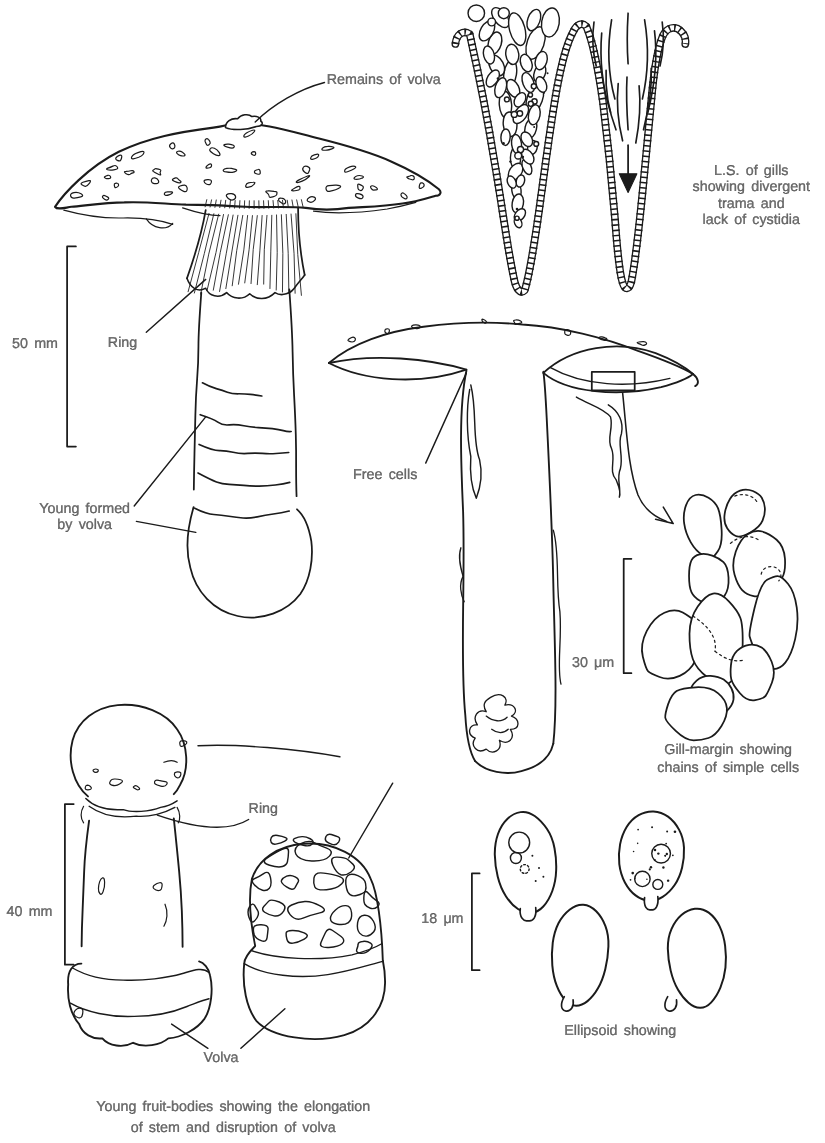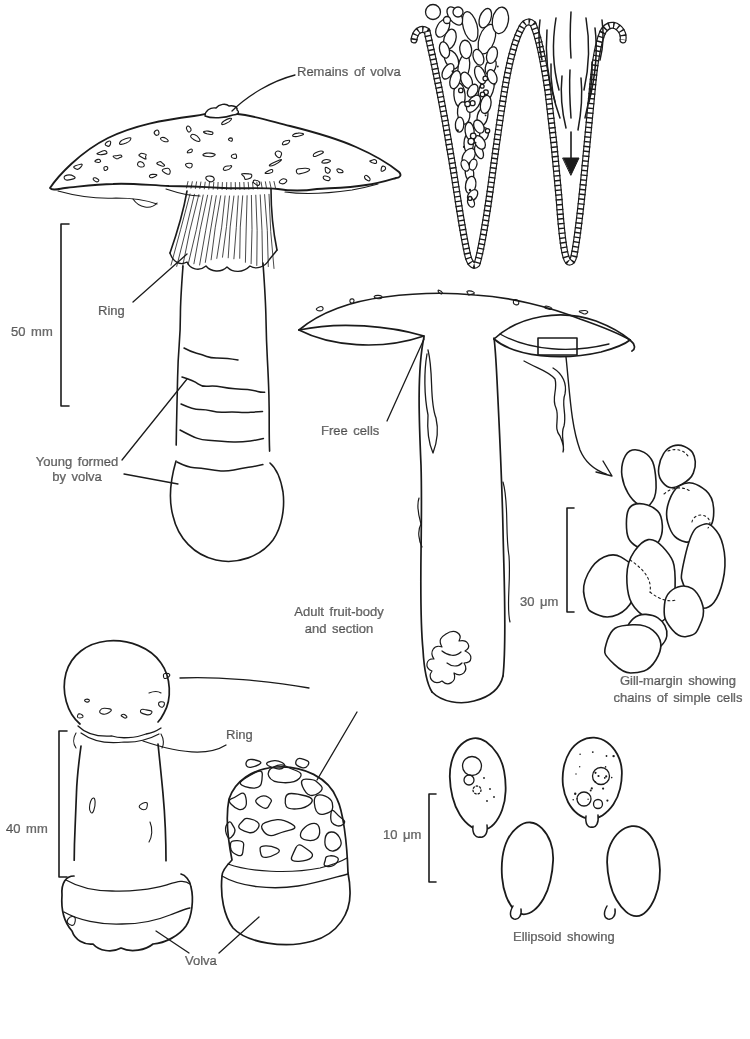--- a/index.html
+++ b/index.html
@@ -397,28 +397,32 @@
 </g>
 
 <g stroke-width="1.6">
   <path d="M 69,224 L 61,224 L 61,406 L 69,406"></path>
         <path d="M 67,731 L 59,731 L 59,877 L 67,877"></path>
         <path d="M 574,508 L 567,508 L 567,612 L 574,612"></path>
         <path d="M 436,794 L 429,794 L 429,882 L 436,882"></path>
 </g>
 </svg>
 <div class="lbl" style="left:297px;top:64px;">Remains of volva</div>
-<div class="lbl" style="left:11px;top:324px;">50 mm</div>
+<div class="lbl" style="left:11px;top:304px;">50 mm</div>
 <div class="lbl" style="left:98px;top:303px;">Ring</div>
 <div class="lbl" style="left:77px;top:454px;transform:translateX(-50%);text-align:center;">Young formed
 by volva</div>
+<div class="lbl" style="left:683px;top:147px;transform:translateX(-50%);text-align:center;line-height:15px;">L.S. of gills
+showing divergent
+trama and
+lack of cystidia</div>
 <div class="lbl" style="left:321px;top:423px;">Free cells</div>
-<div class="lbl" style="left:339px;top:603px;transform:translateX(-50%);text-align:center;line-height:17px;">Adult fruit-body
-and section</div>
 <div class="lbl" style="left:520px;top:550px;margin-top:44px;">30 μm</div>
-<div class="lbl" style="left:662px;top:672px;transform:translateX(-50%);text-align:center;line-height:17px;margin-left:16px;">Gill-margin showing
+<div class="lbl" style="left:662px;top:672px;transform:translateX(-50%);text-align:center;line-height:17px;">Gill-margin showing
 chains of simple cells</div>
 <div class="lbl" style="left:226px;top:727px;">Ring</div>
 <div class="lbl" style="left:6px;top:789px;margin-top:32px;">40 mm</div>
 <div class="lbl" style="left:185px;top:953px;">Volva</div>
-<div class="lbl" style="left:383px;top:827px;">10 μm</div>
+<div class="lbl" style="left:383px;top:827px;">18 μm</div>
 <div class="lbl" style="left:513px;top:929px;">Ellipsoid showing</div>
+<div class="lbl" style="left:212px;top:997px;transform:translateX(-50%);text-align:center;line-height:18.5px;">Young fruit-bodies showing the elongation
+of stem and disruption of volva</div>
 </div>
 
 </body></html>

